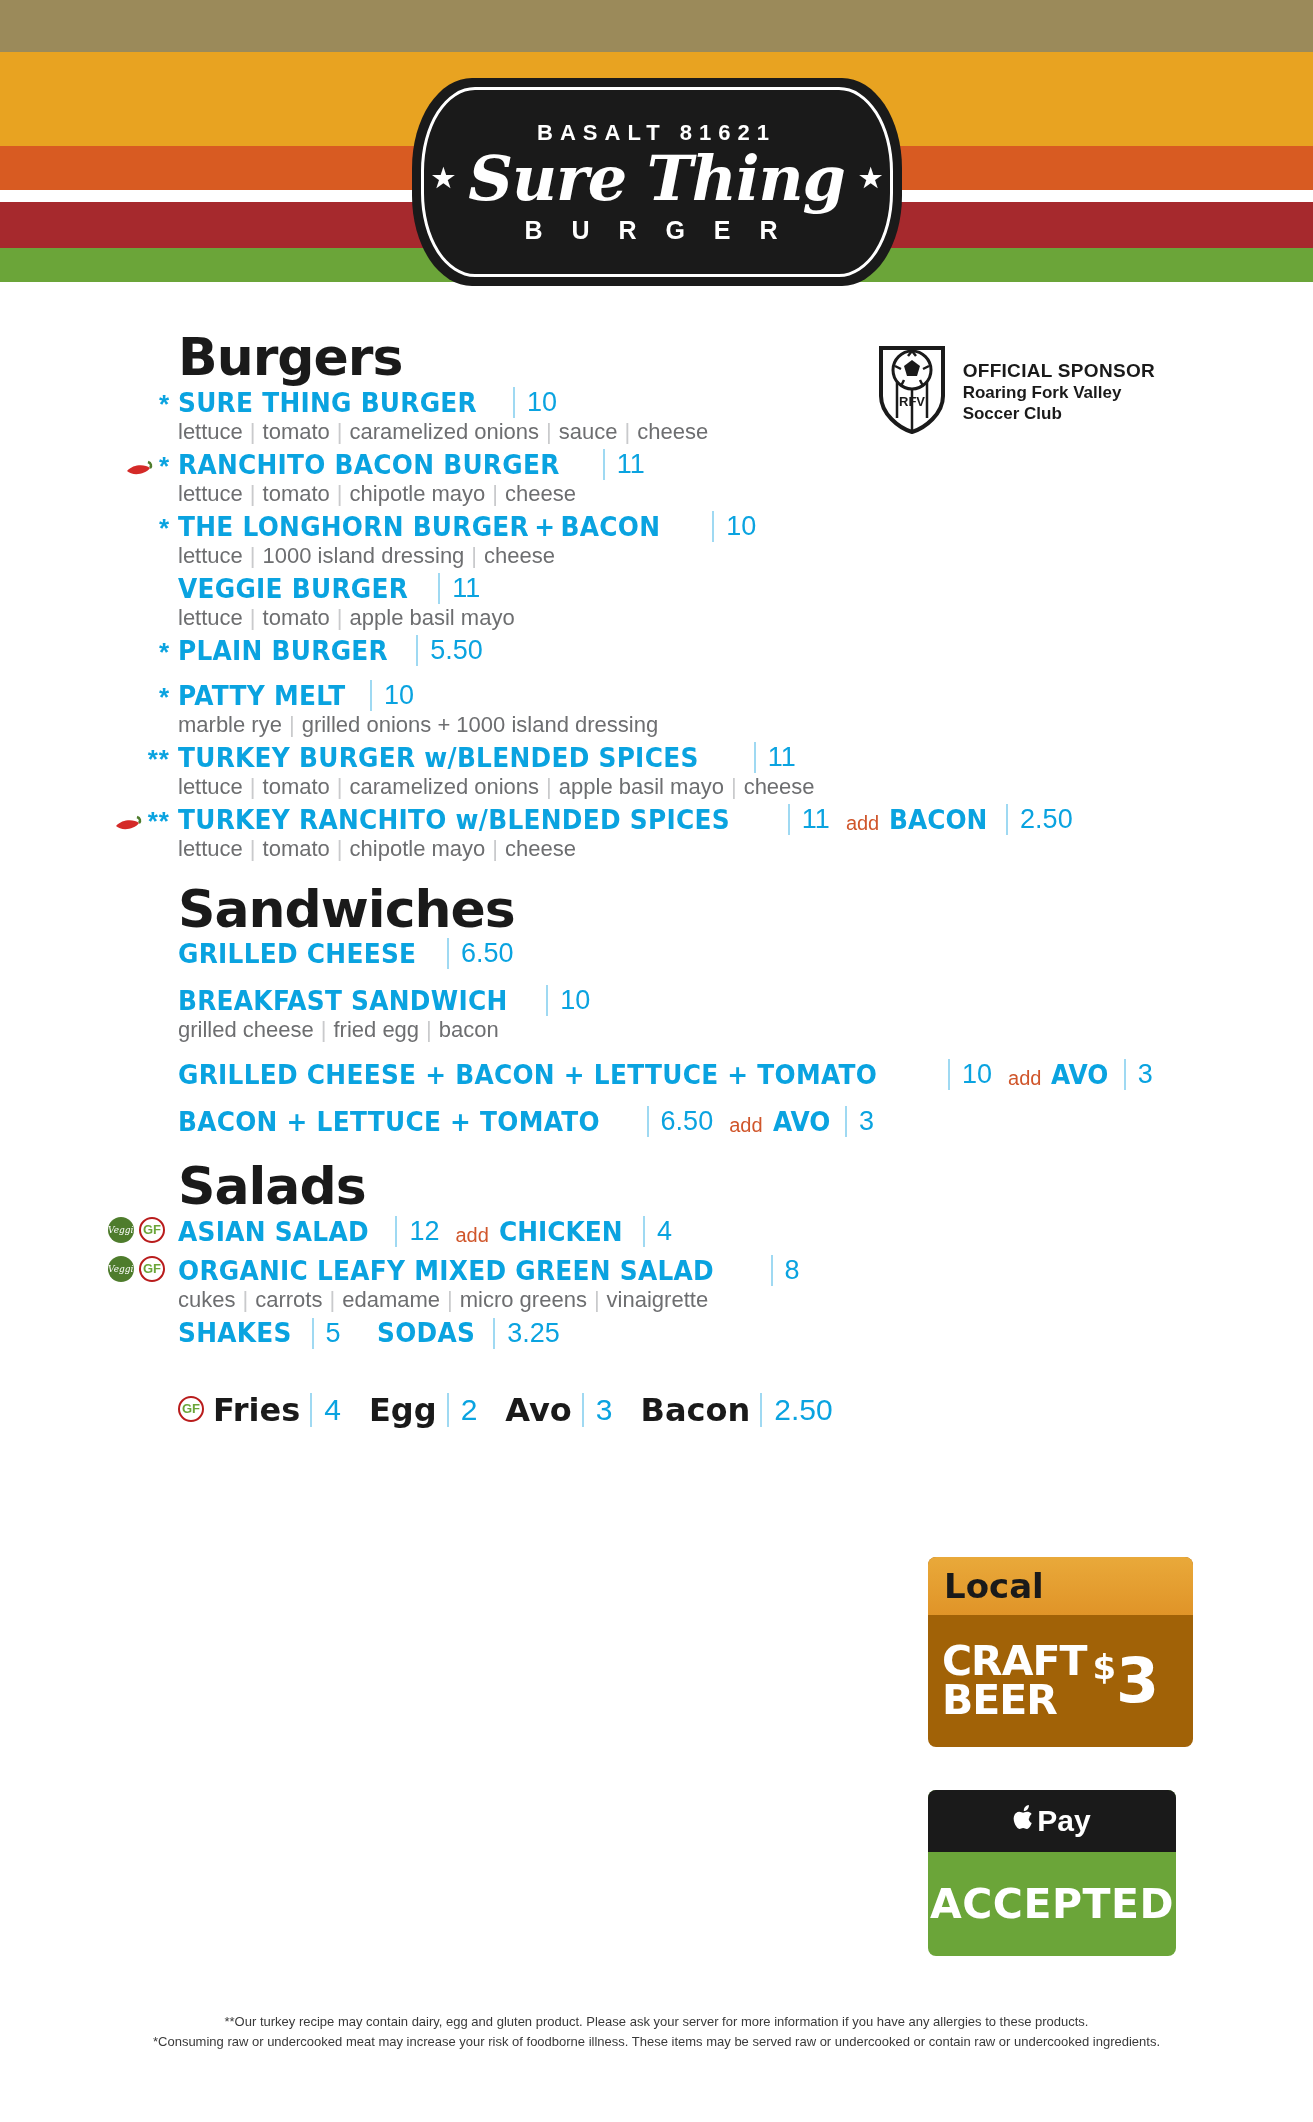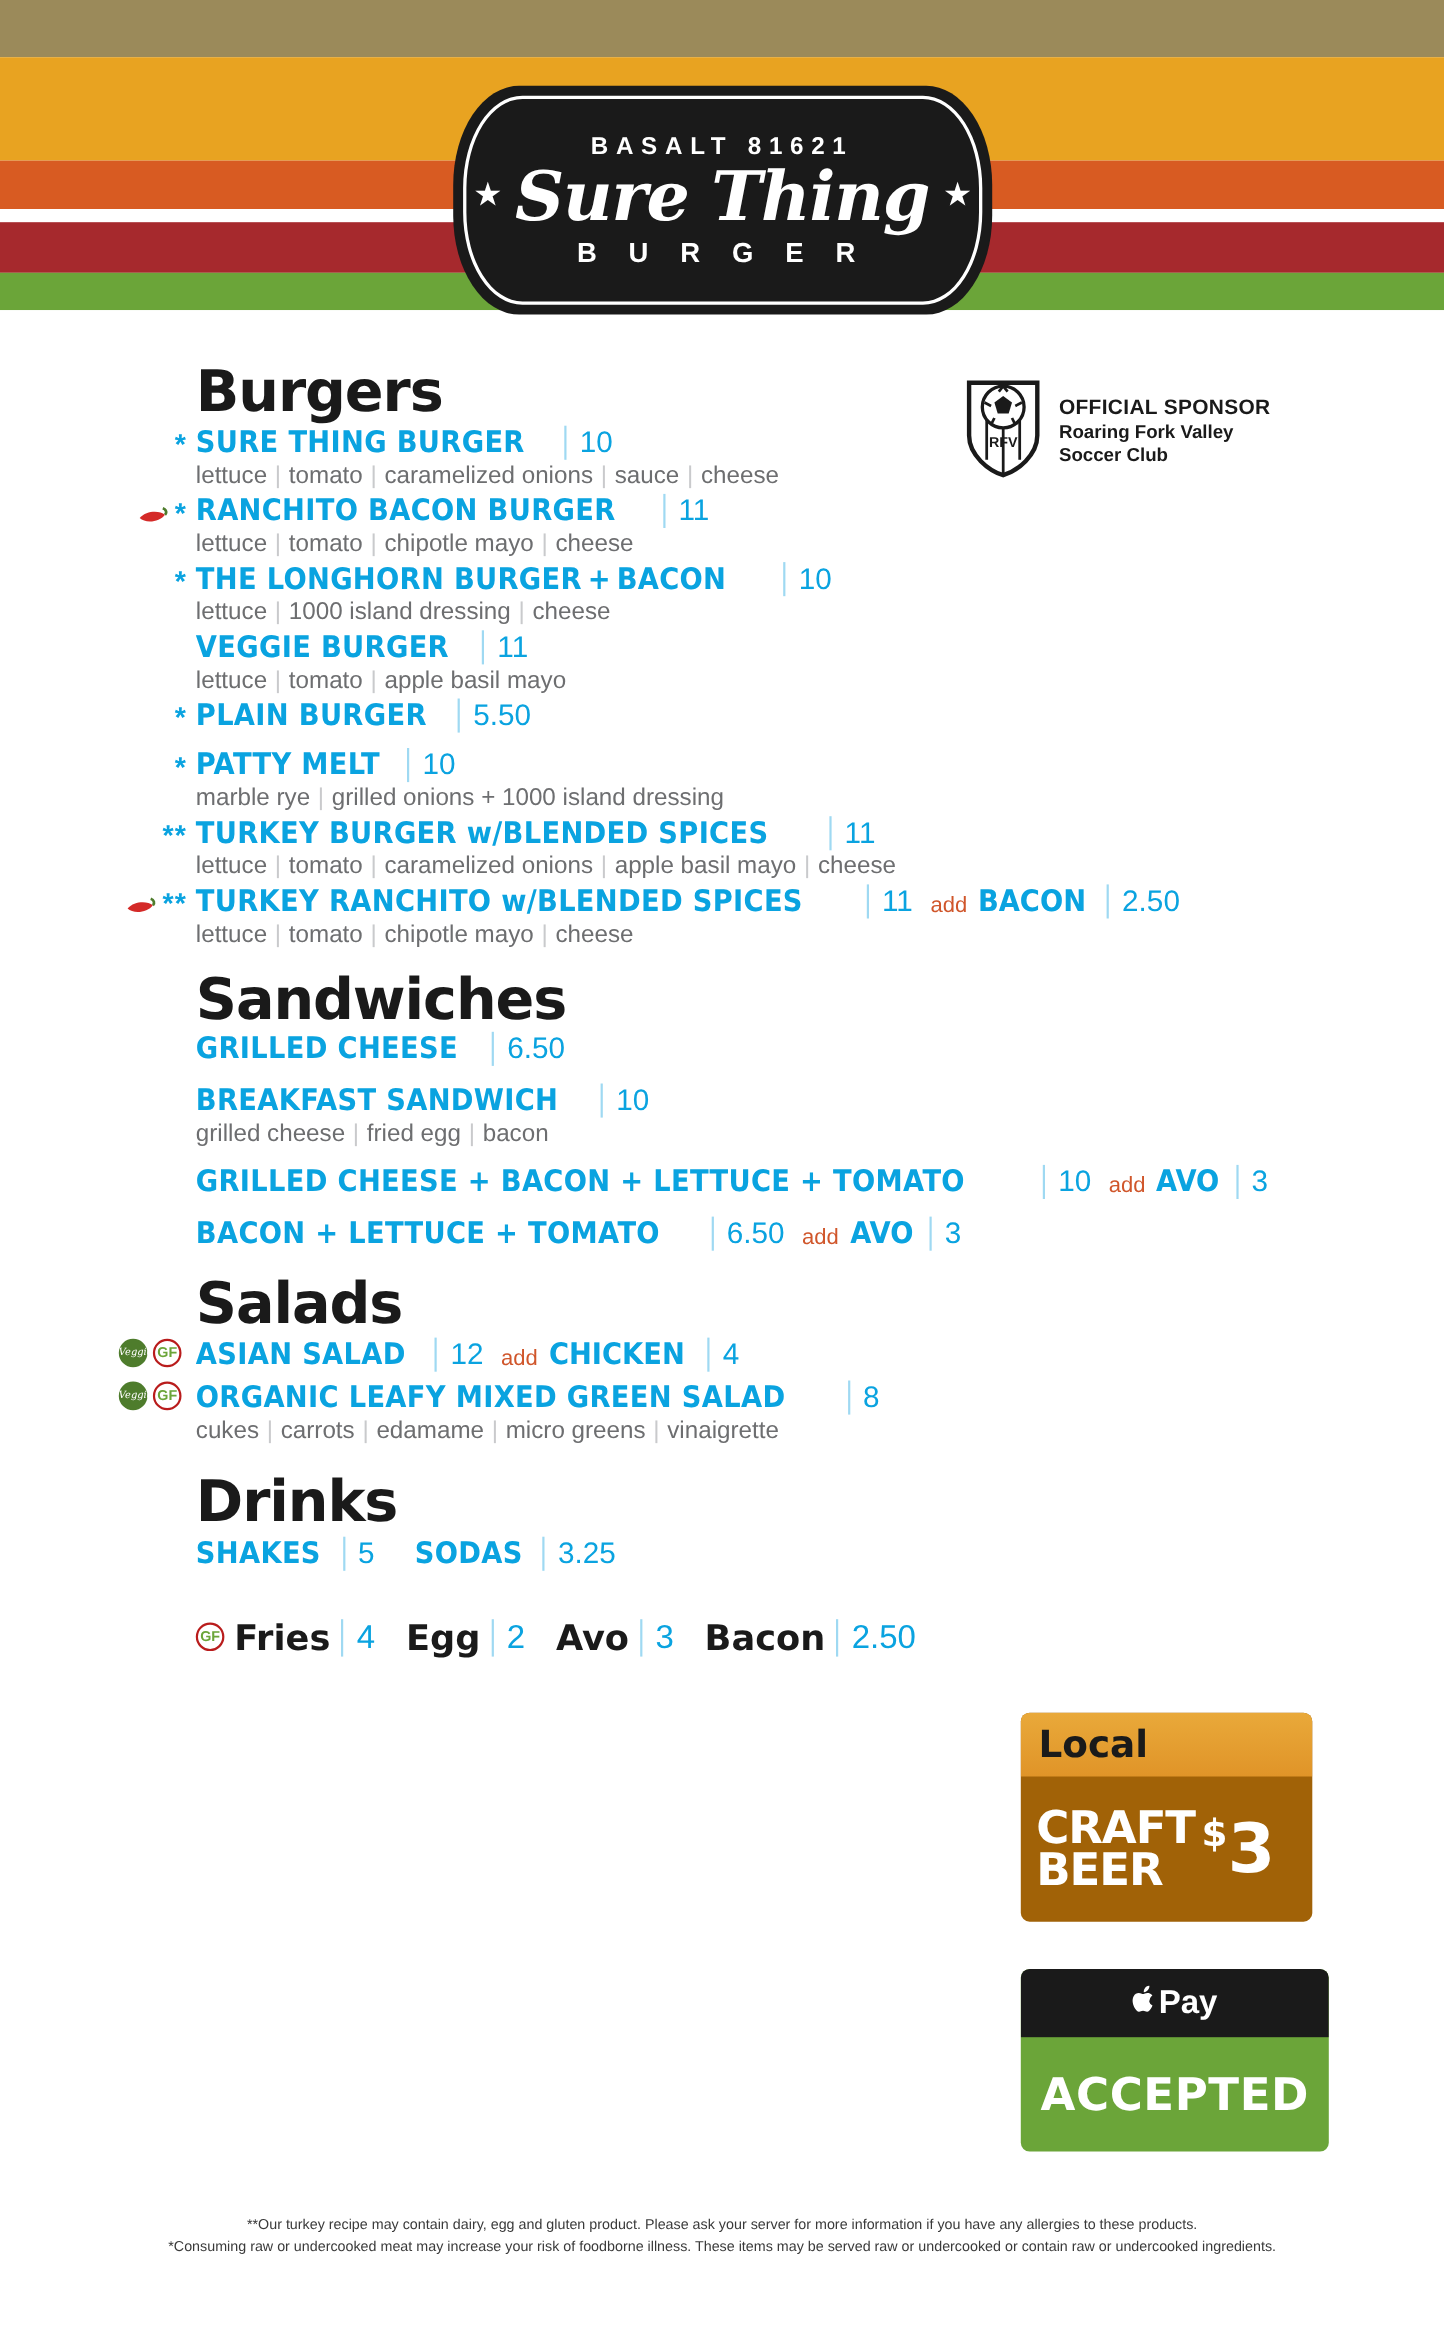--- a/index.html
+++ b/index.html
@@ -338,21 +338,21 @@
     font-size: 62px;
     line-height: 1;
     margin-left: 6px;
   }
   .beer-price .dollar { font-size: 34px; vertical-align: top; }
 
   .promo-pay {
     position: absolute;
     left: 928px;
     top: 1508px;
-    width: 280px;
+    width: 248px;
     height: 166px;
     border-radius: 8px;
     overflow: hidden;
     background: #6ba539;
   }
   .pay-top {
     height: 62px;
     background: #1a1a1a;
     display: flex;
     align-items: center;
@@ -611,21 +611,20 @@
       </div>
       <div class="item-line">
         <span class="name">ORGANIC LEAFY MIXED GREEN SALAD</span>
         <span class="price">8</span>
       </div>
       <div class="desc">
         <span>cukes</span><span class="sep">|</span><span>carrots</span><span class="sep">|</span><span>edamame</span><span class="sep">|</span><span>micro greens</span><span class="sep">|</span><span>vinaigrette</span>
       </div>
     </div>
 
-    <h2 class="section-title sec-drinks">Drinks</h2>
 
     <div class="drinks-line">
       <span class="name">SHAKES</span>
       <span class="price">5</span>
       <span class="gap"></span>
       <span class="name">SODAS</span>
       <span class="price">3.25</span>
     </div>
 
     <div class="extras-row">

